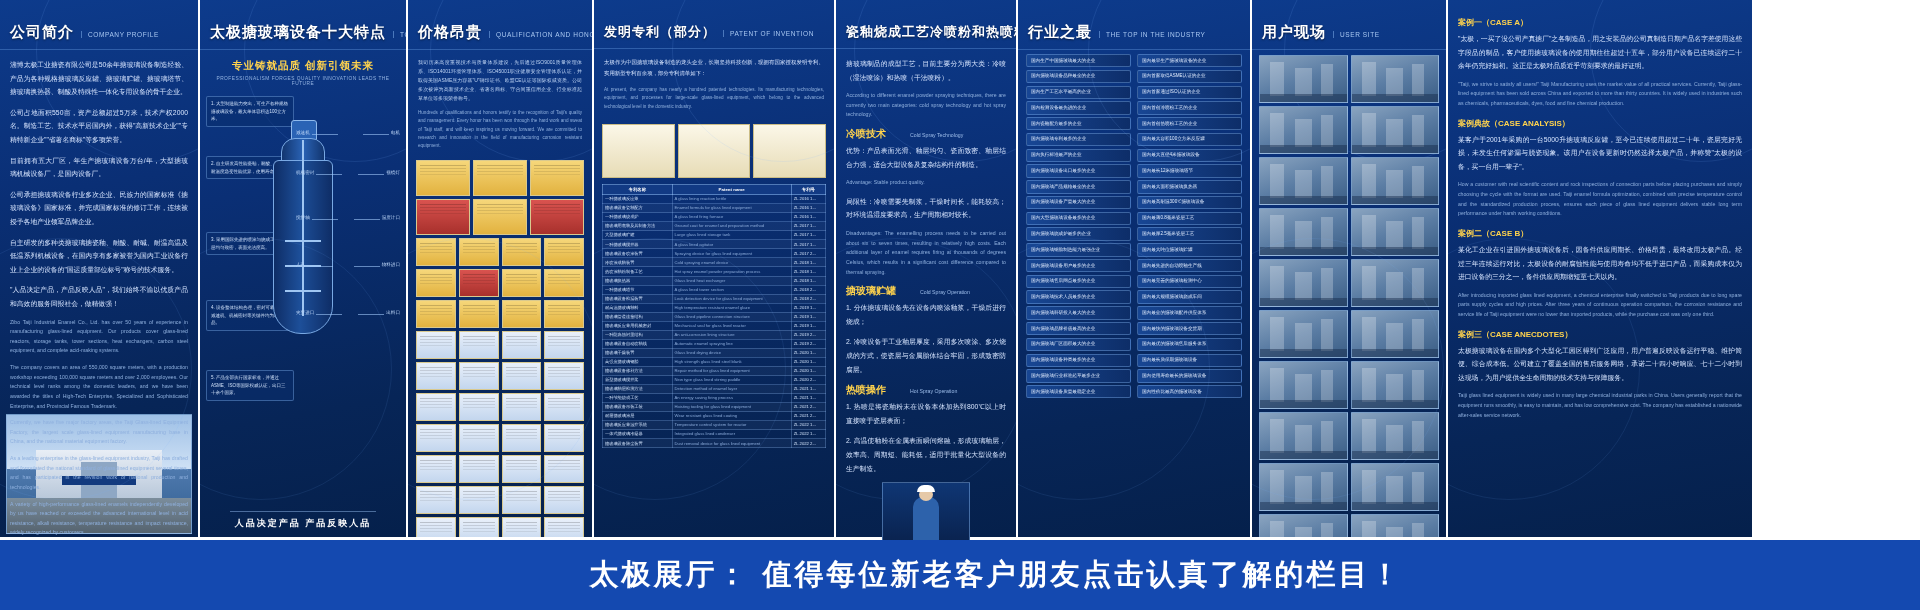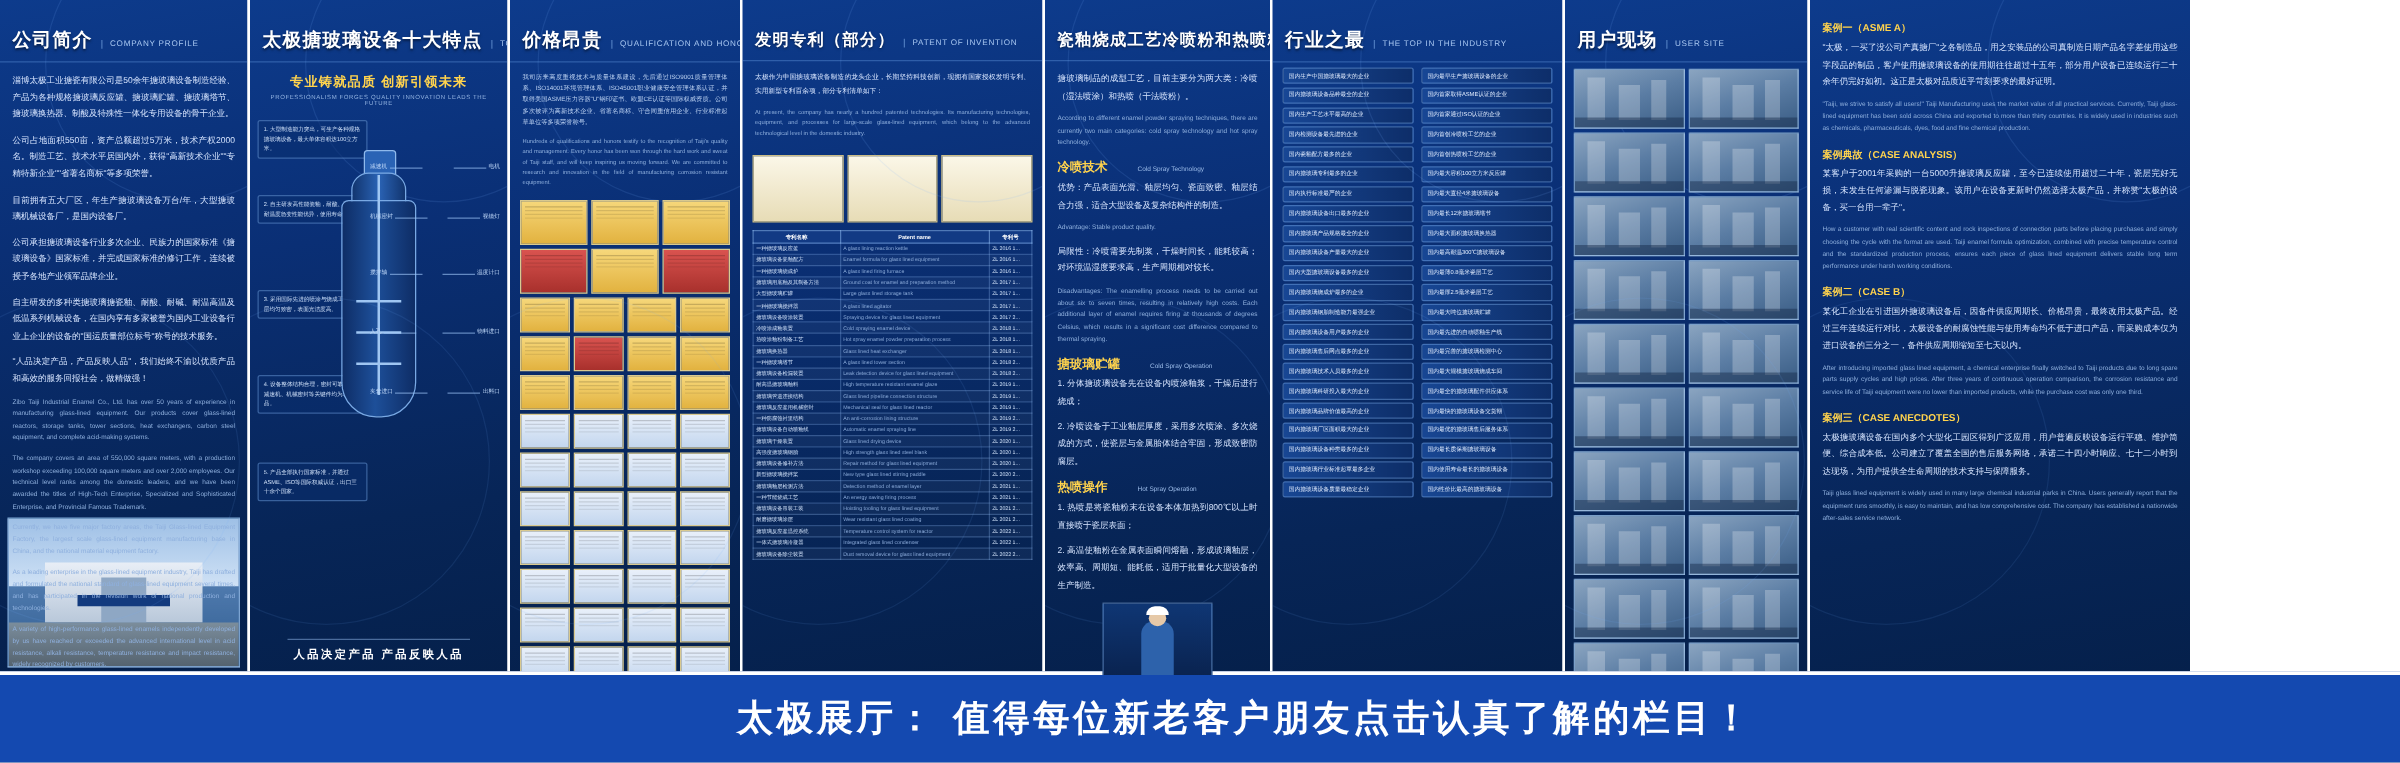--- a/index.html
+++ b/index.html
@@ -722,21 +722,21 @@
             <i class="t1"></i>
             <i class="t2"></i>
             <i class="t3"></i>
             <i class="fl"></i>
           </div>
         </div>
     </section>
 
     <section class="panel" id="p8">
       <div class="p-body">
-        <div class="case-h">案例一（ASME A）</div>
+        <div class="case-h">案例一（CASE A）</div>
         <p class="para cn">"太极，一买了没公司产真搪厂"之各制造品，用之安装品的公司真制造日期产品名字差使用这些字段品的制品，客户使用搪玻璃设备的使用期往往超过十五年，部分用户设备已连续运行二十余年仍完好如初。这正是太极对品质近乎苛刻要求的最好证明。</p>
         <p class="para en">"Taiji, we strive to satisfy all users!" Taiji Manufacturing uses the market value of all practical services. Currently, Taiji glass-lined equipment has been sold across China and exported to more than thirty countries. It is widely used in industries such as chemicals, pharmaceuticals, dyes, food and fine chemical production.</p>
 
         <div class="case-h">案例典故（CASE ANALYSIS）</div>
         <p class="para cn">某客户于2001年采购的一台5000升搪玻璃反应罐，至今已连续使用超过二十年，瓷层完好无损，未发生任何渗漏与脱瓷现象。该用户在设备更新时仍然选择太极产品，并称赞"太极的设备，买一台用一辈子"。</p>
         <p class="para en">How a customer with real scientific content and rock inspections of connection parts before placing purchases and simply choosing the cycle with the format are used. Taiji enamel formula optimization, combined with precise temperature control and the standardized production process, ensures each piece of glass lined equipment delivers stable long term performance under harsh working conditions.</p>
 
         <div class="case-h">案例二（CASE B）</div>
         <p class="para cn">某化工企业在引进国外搪玻璃设备后，因备件供应周期长、价格昂贵，最终改用太极产品。经过三年连续运行对比，太极设备的耐腐蚀性能与使用寿命均不低于进口产品，而采购成本仅为进口设备的三分之一，备件供应周期缩短至七天以内。</p>
         <p class="para en">After introducing imported glass lined equipment, a chemical enterprise finally switched to Taiji products due to long spare parts supply cycles and high prices. After three years of continuous operation comparison, the corrosion resistance and service life of Taiji equipment were no lower than imported products, while the purchase cost was only one third.</p>

